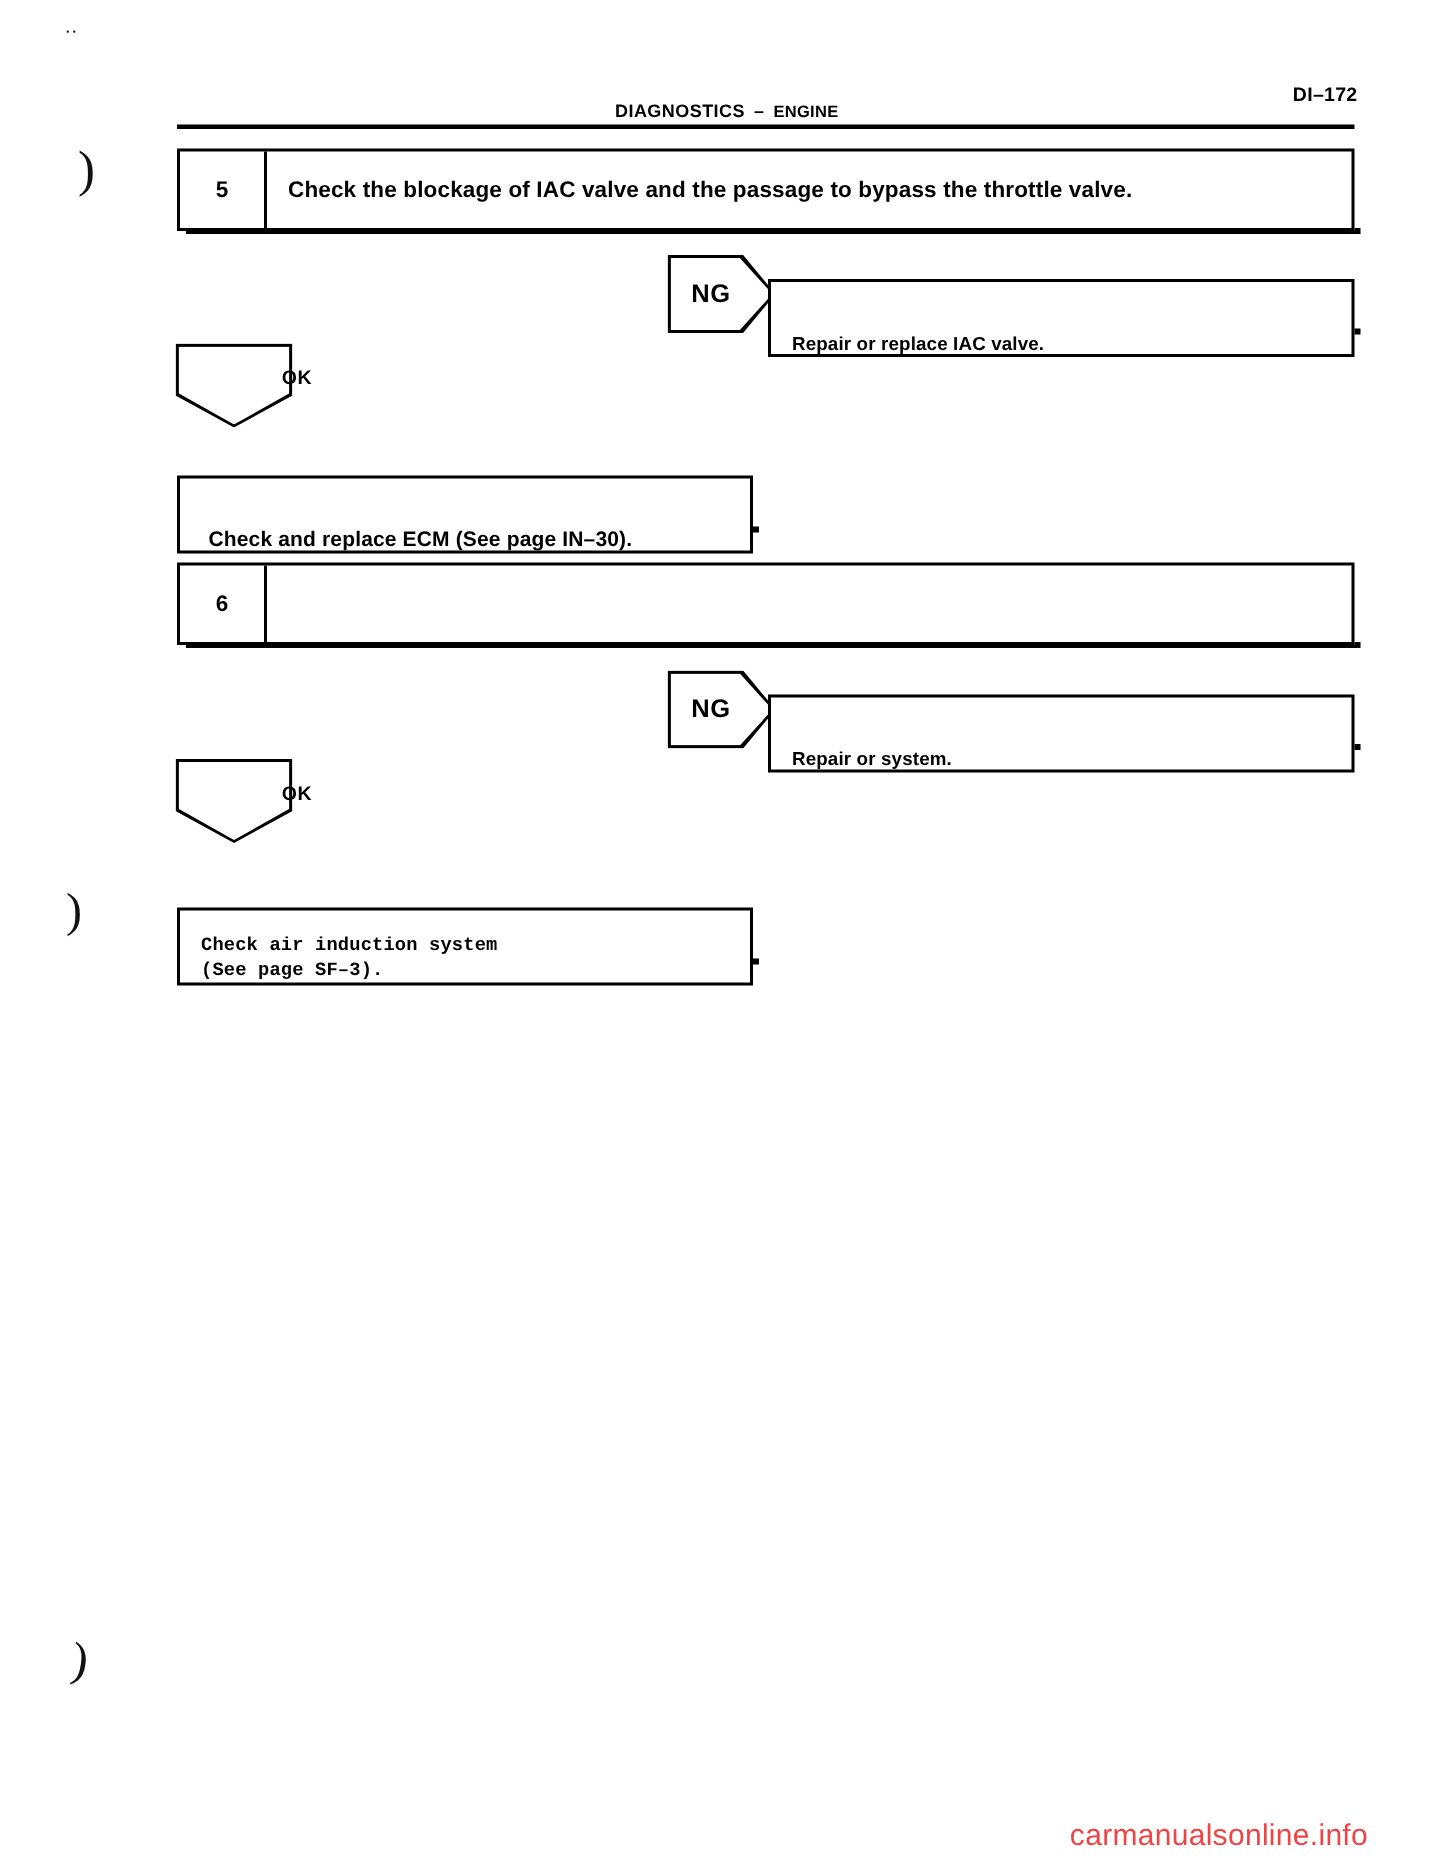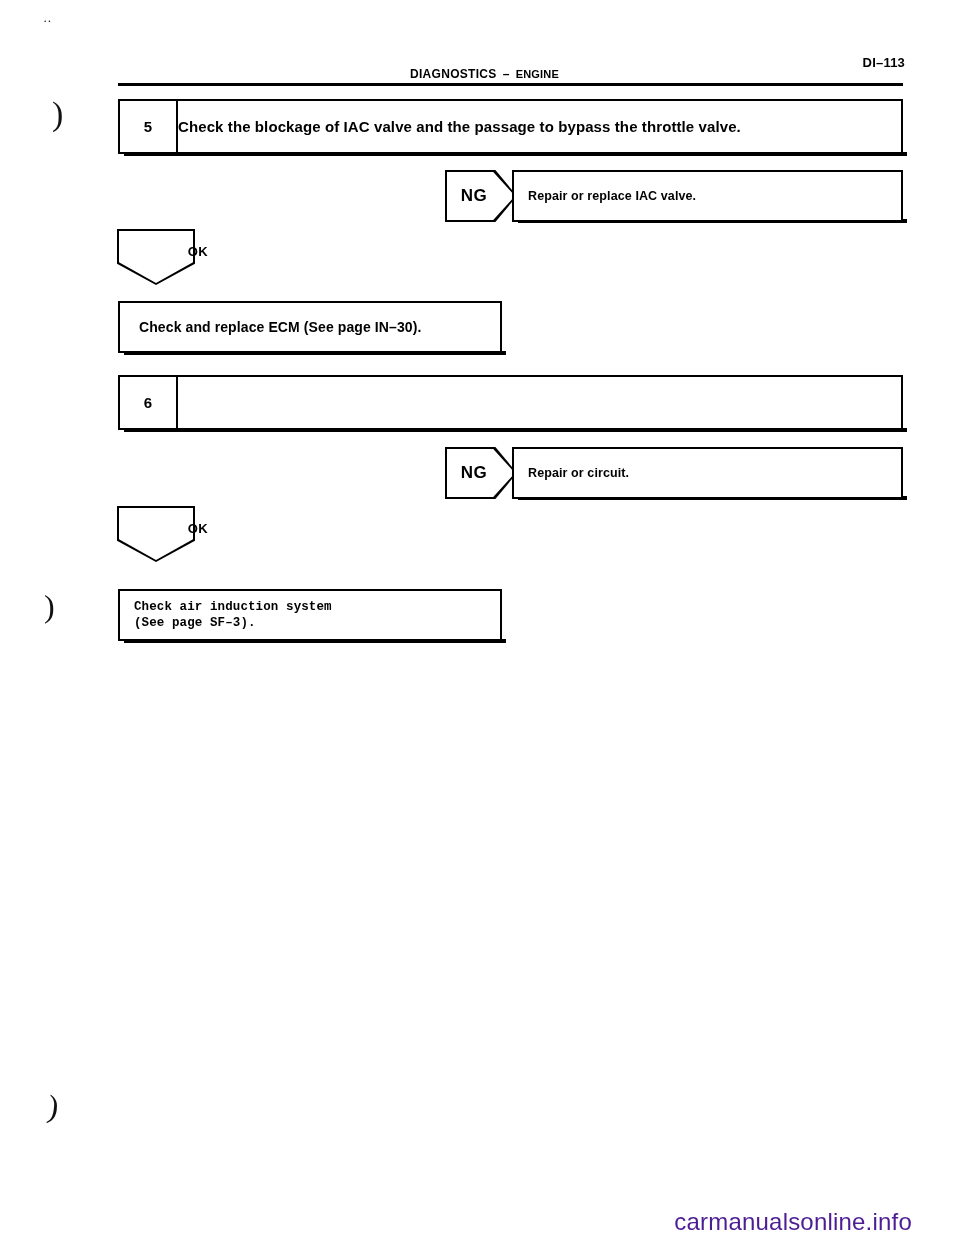--- a/index.html
+++ b/index.html
@@ -78,33 +78,35 @@
     display: flex;
     align-items: center;
     justify-content: center;
     font-size: 15px;
     font-weight: bold;
   }
   .step-text {
     flex: 1;
     display: flex;
     align-items: center;
+    padding-left: 14px;
     font-size: 15px;
     font-weight: bold;
     letter-spacing: 0.1px;
   }
 
   
   .result-box {
     display: flex;
-    align-items: center;
+    align-items: flex-end;
     padding-left: 14px;
     font-size: 12.5px;
     font-weight: bold;
     letter-spacing: 0.1px;
+    margin-top: 16px;
   }
   .result-box.big {
     font-size: 14px;
   }
   .result-box .lines {
     line-height: 1.32;
     font-family: Liberation Mono, monospace;
   }
 
   
@@ -176,31 +178,31 @@
     color: #111111;
     font-family: "Liberation Serif", serif;
     user-select: none;
   }
 
   
   .watermark {
     position: absolute;
     right: 48px;
     bottom: 14px;
-    font-size: 24px;
-    color: #4c1d95;
+    font-size: 20px;
+    color: #ef4444;
     letter-spacing: 0.2px;
   }
 </style>
 </head>
 <body>
 
 <div id="page">
 
-  <div class="hdr-page">DI–113</div>
+  <div class="hdr-page">DI–172</div>
 
   <div class="hdr-title">
     <span>DIAGNOSTICS</span><span class="dash">–</span><span class="sub">ENGINE</span>
   </div>
 
   <div class="hdr-rule"></div>
 
   <div class="box-shadow" style="left:124px; top:152px; width:783px; height:4px;"></div>
   <div class="box step-box" style="left:118px; top:99px; width:785px; height:55px;">
     <div class="step-num">5</div>
@@ -224,21 +226,21 @@
 
   <div class="box-shadow" style="left:124px; top:428px; width:783px; height:4px;"></div>
   <div class="box step-box" style="left:118px; top:375px; width:785px; height:55px;">
     <div class="step-num">6</div>
   </div>
 
   <div class="ng-shape" style="left:445px; top:447px;"></div>
   <div class="ng-label" style="left:445px; top:447px;">NG</div>
   <div class="box-shadow" style="left:518px; top:496px; width:389px; height:4px;"></div>
   <div class="box result-box" style="left:512px; top:447px; width:391px; height:52px;">
-    <span>Repair or circuit.</span>
+    <span>Repair or system.</span>
   </div>
 
   <div class="ok-shape" style="left:117px; top:506px;"></div>
   <div class="ok-label" style="left:117px; top:508px;">OK</div>
 
   <div class="box-shadow" style="left:124px; top:639px; width:382px; height:4px;"></div>
   <div class="box result-box" style="left:118px; top:589px; width:384px; height:52px;">
     <span class="lines">
       <span>Check air induction system</span><br>
       <span>(See page SF–3).</span>

